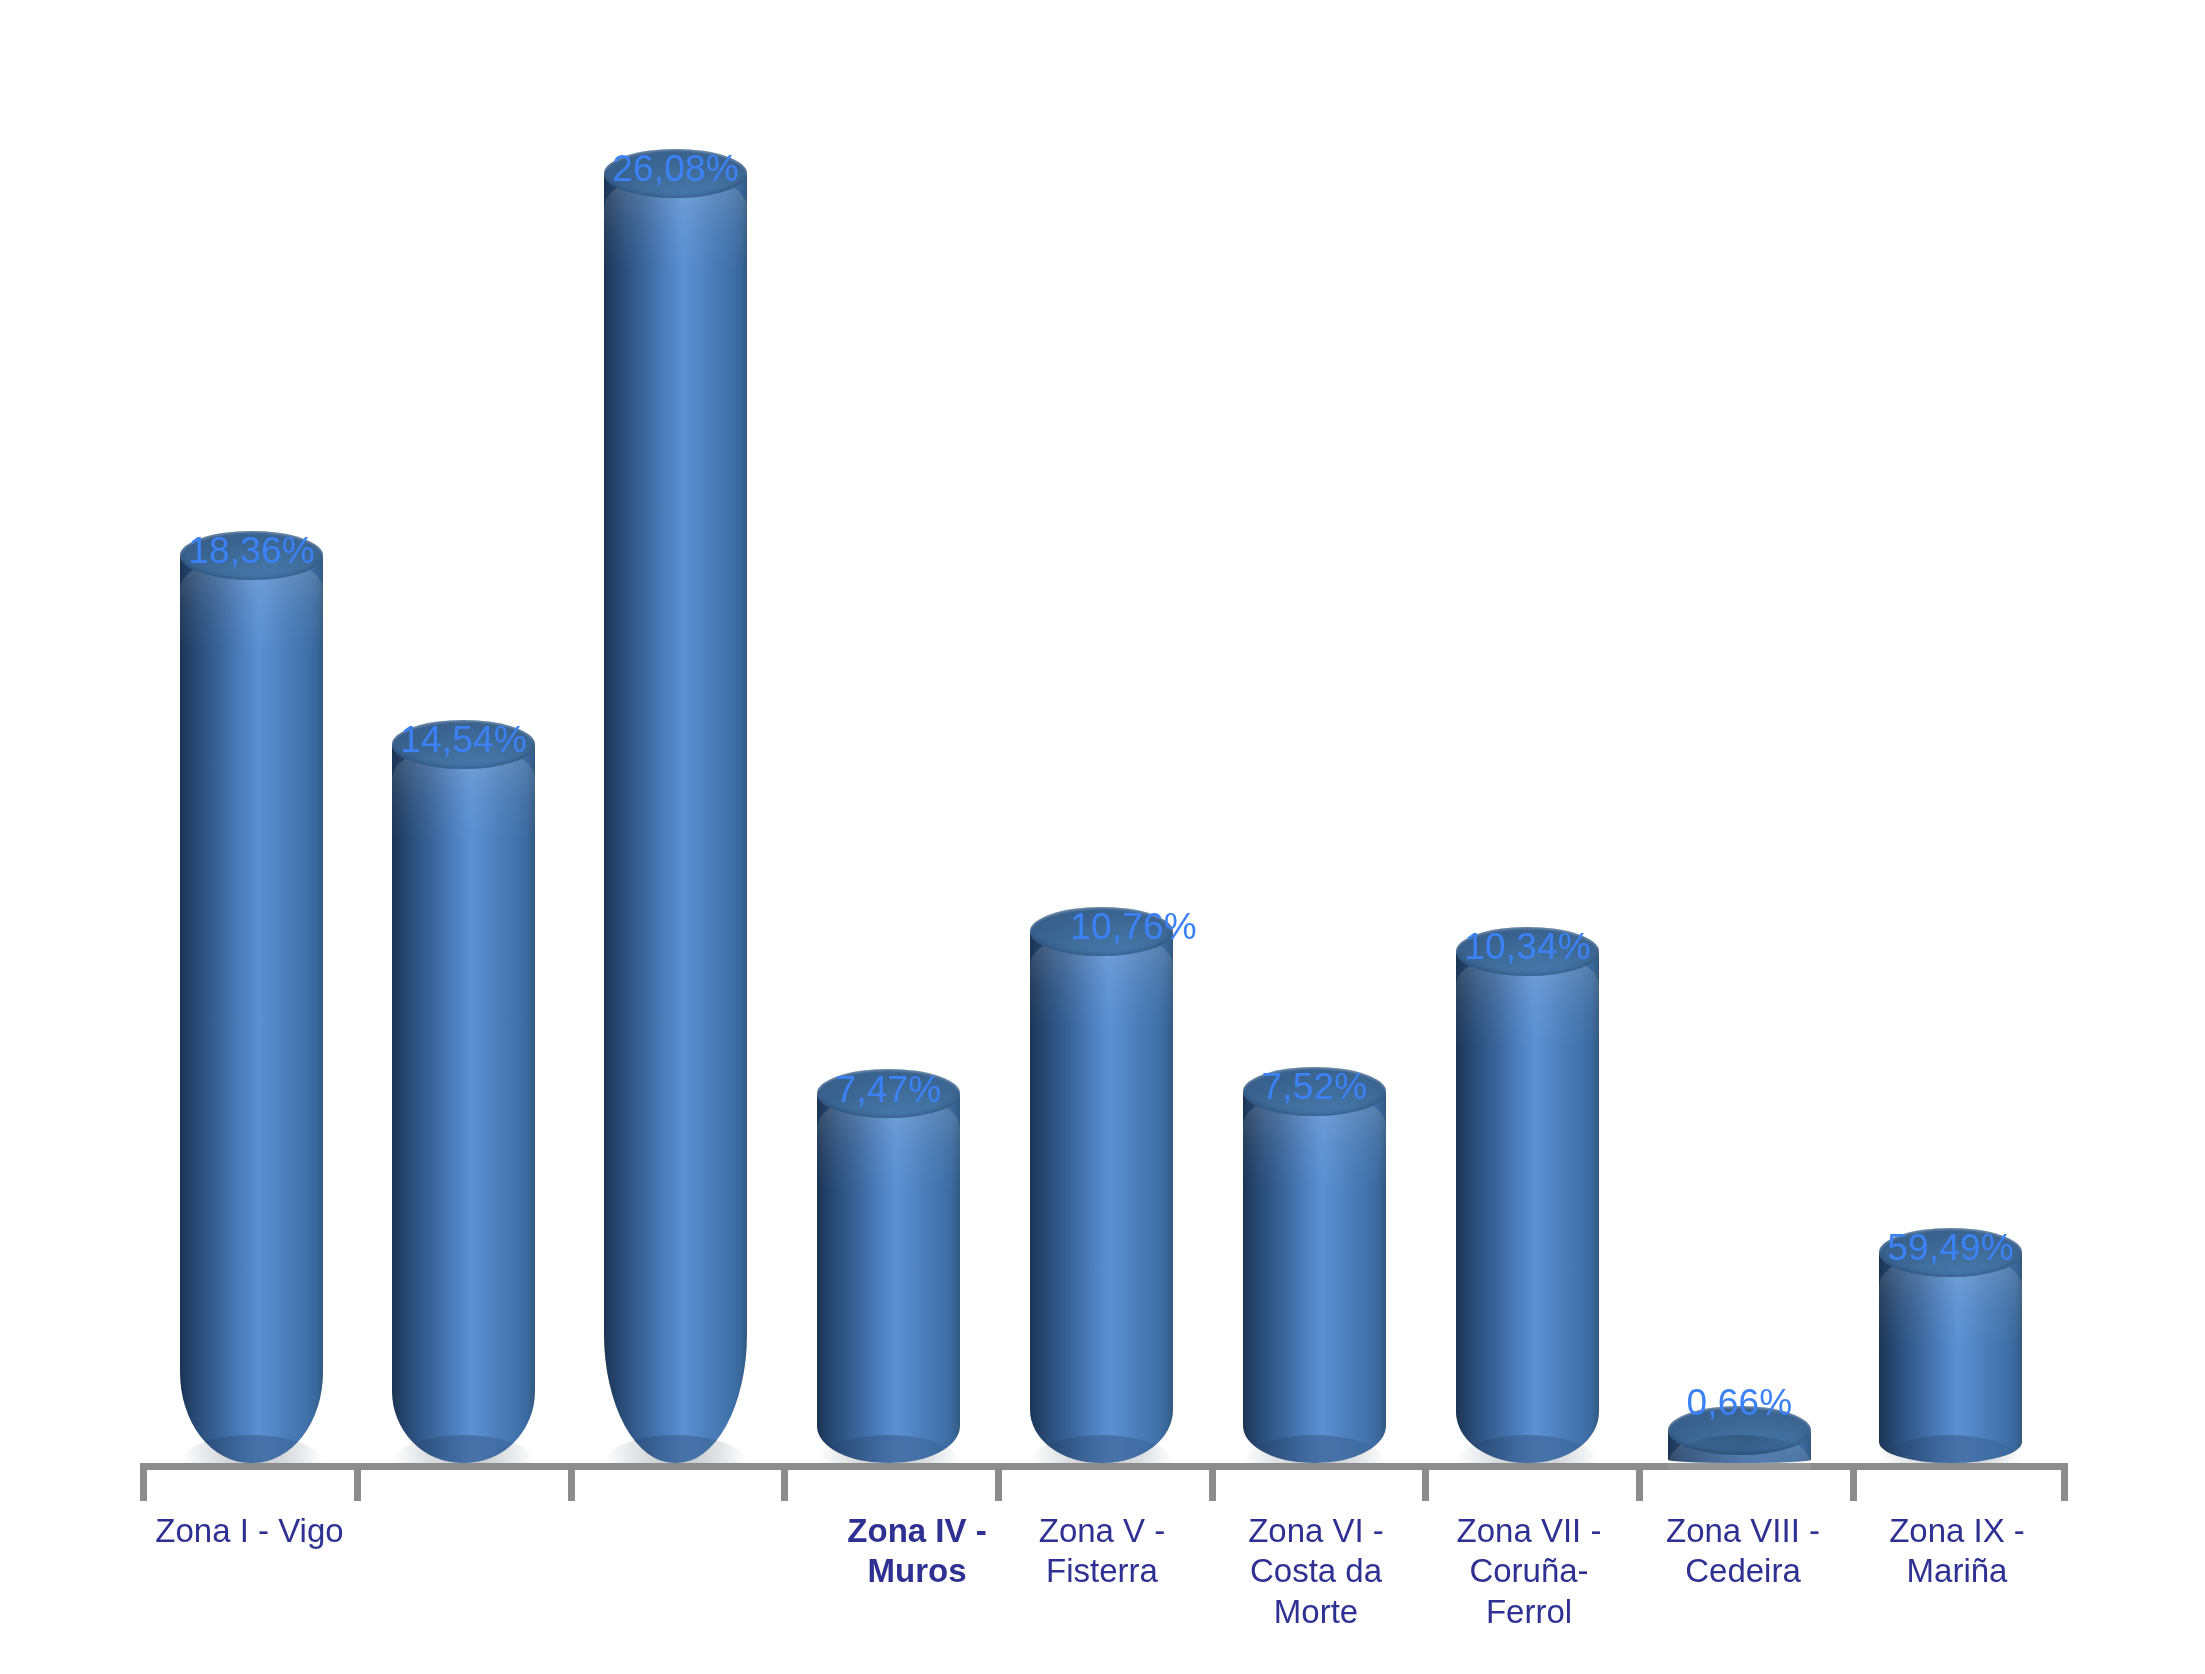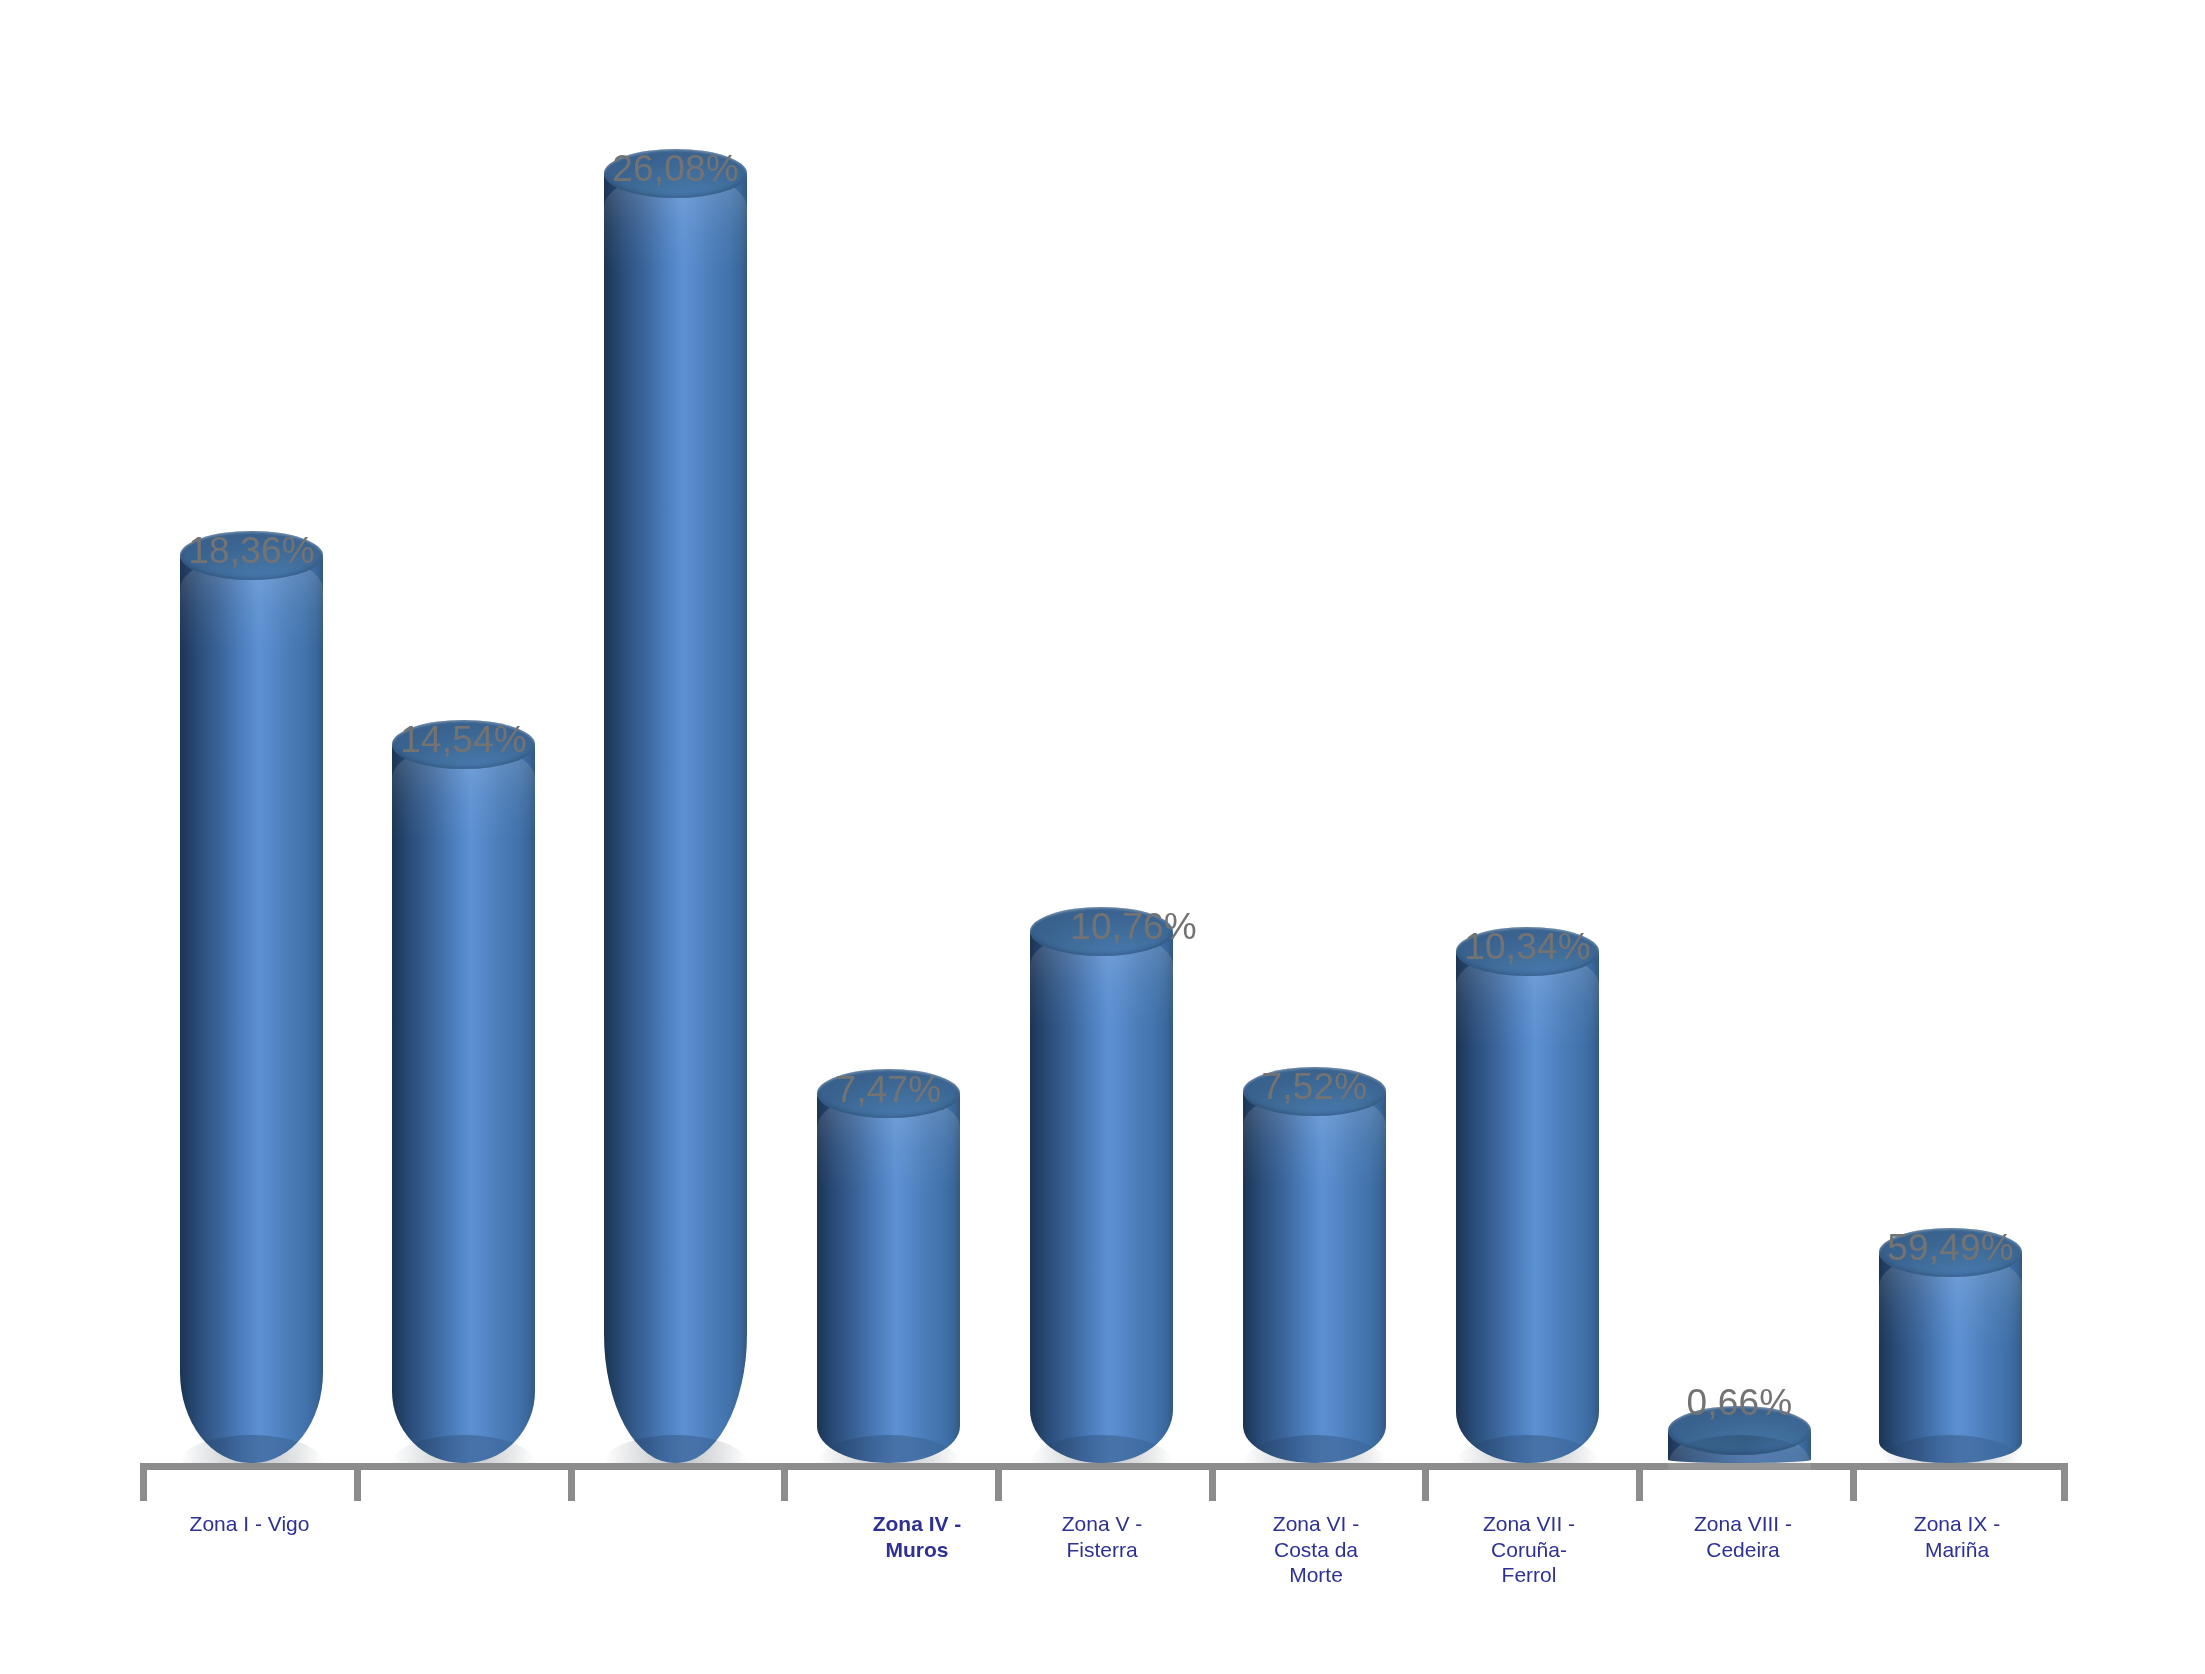--- a/index.html
+++ b/index.html
@@ -107,34 +107,34 @@
     background: linear-gradient(to bottom,
       rgba(255,255,255,0.17) 0%,
       rgba(255,255,255,0.05) 55%,
       rgba(255,255,255,0.00) 100%);
     pointer-events: none;
   }
 
   
   .value-label {
     position: absolute;
-    color: #737373;
+    color: #3b82f6;
     font-size: 37px;
     line-height: 1;
     text-align: center;
     white-space: nowrap;
     letter-spacing: 0.2px;
   }
 
   
   .cat-label {
     position: absolute;
     top: 1511px;
     color: #2e3192;
-    font-size: 21px;
+    font-size: 33px;
     line-height: 1.22;
     text-align: center;
     white-space: pre-line;
   }
 </style>
 </head>
 <body>
 
 <div id="canvas">
   <div id="plot">

